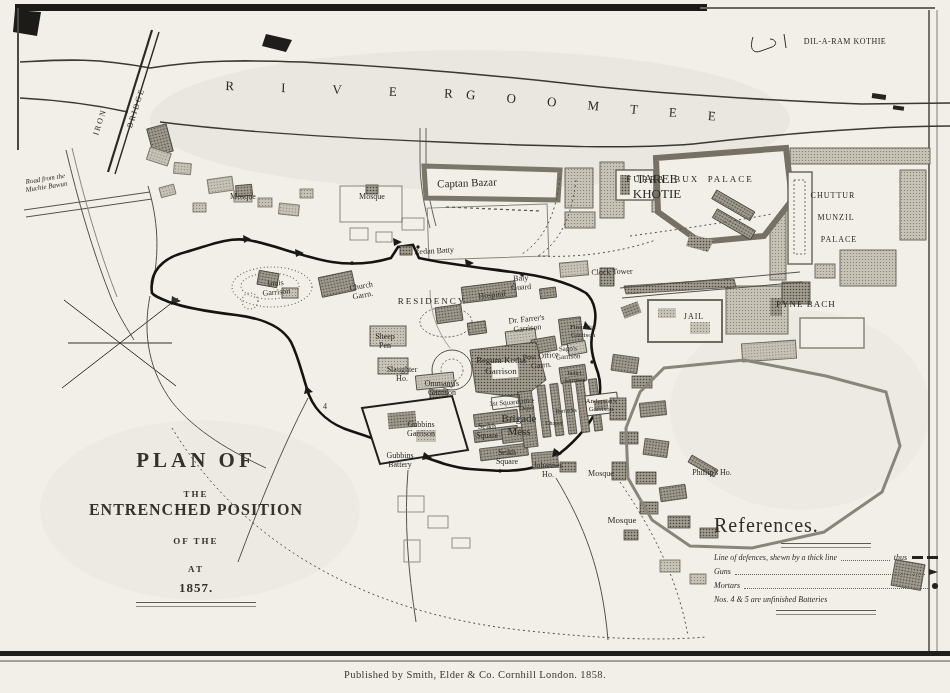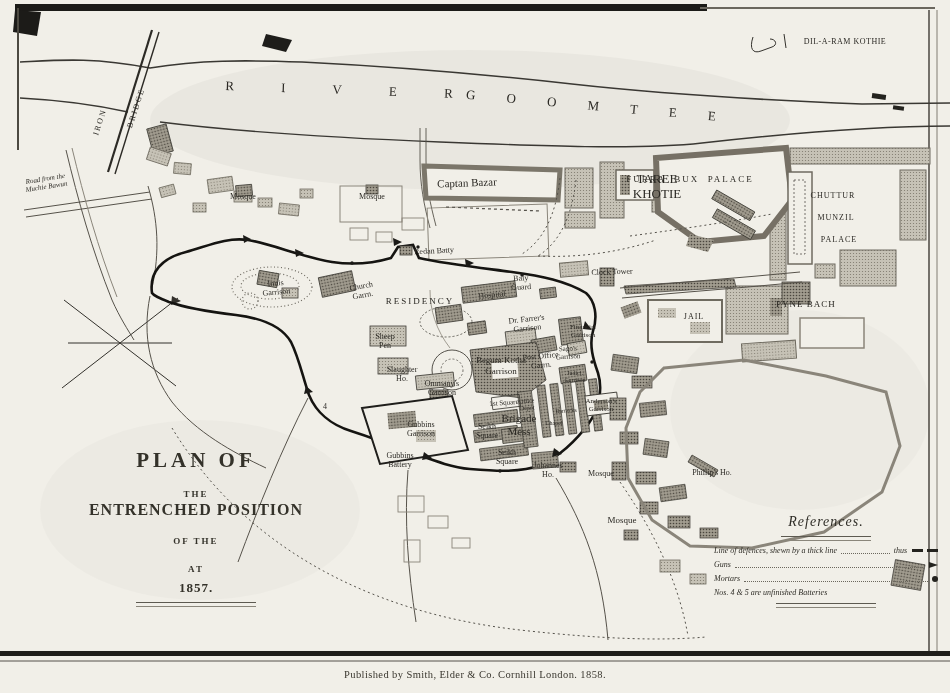--- a/index.html
+++ b/index.html
@@ -12,21 +12,21 @@
   
   #title-block{position:absolute;left:86px;top:450px;width:220px;text-align:center;color:#34322a;}
   #title-block .t-lg{font-size:21px;font-weight:bold;letter-spacing:4px;line-height:1.0;}
   #title-block .t-md{font-size:16px;font-weight:bold;letter-spacing:1px;line-height:1.0;margin-top:3px;}
   #title-block .t-sm{font-size:9px;font-weight:bold;letter-spacing:2px;line-height:1.0;margin-top:19px;}
   #title-block .t-lucknow{font-size:20px;font-weight:bold;letter-spacing:3px;margin-top:5px;}
   #title-block .t-year{font-size:13px;font-weight:bold;letter-spacing:1px;margin-top:6px;}
   .flourish{height:3px;margin:6px auto 0;border-top:1px solid #5d5a51;border-bottom:1px solid #8a867b;}
   
   #references{position:absolute;left:714px;top:514px;width:224px;color:#2f2d27;}
-  #references .ref-heading{text-align:center;font-style:italic;font-size:14px;letter-spacing:1px;}
+  #references .ref-heading{text-align:left;font-size:20px;letter-spacing:1px;}
   .ref-row{display:flex;align-items:center;font-size:8px;font-style:italic;margin-top:5px;}
   .ref-leader{flex:1;border-bottom:1px dotted #6b675d;height:5px;margin:0 4px;}
   .ref-thus{font-size:8px;font-style:italic;margin-right:5px;}
   .sym-thus{display:inline-flex;gap:4px;align-items:center;}
   .sym-thus i{display:block;width:11px;height:3px;background:#24231e;}
   .sym-gun{width:0;height:0;border-left:9px solid #24231e;border-top:3.5px solid transparent;border-bottom:3.5px solid transparent;}
   .sym-mortar{width:6px;height:6px;border-radius:50%;background:#24231e;}
   
   #publisher{position:absolute;left:0;top:669px;width:100%;text-align:center;font-size:10.5px;
              letter-spacing:.4px;color:#39362e;}
@@ -297,21 +297,21 @@
       <div class="map-label" style="left: 836px; top: 218px; font-size: 8px; transform: translate(-50%, -50%) rotate(0deg); letter-spacing: 1px;">MUNZIL</div>
       <div class="map-label" style="left: 839px; top: 240px; font-size: 8px; transform: translate(-50%, -50%) rotate(0deg); letter-spacing: 1px;">PALACE</div>
       <div class="map-label" style="left: 434px; top: 251px; font-size: 8px; transform: translate(-50%, -50%) rotate(-3deg);">Redan Batty</div>
       <div class="map-label" style="left: 612px; top: 272px; font-size: 8px; transform: translate(-50%, -50%) rotate(-2deg);">Clock Tower</div>
       <div class="map-label" style="left: 806px; top: 304px; font-size: 9px; transform: translate(-50%, -50%) rotate(0deg); letter-spacing: 1px;">PYNE BACH</div>
       <div class="map-label" style="left: 694px; top: 317px; font-size: 8px; transform: translate(-50%, -50%) rotate(0deg); letter-spacing: 1px;">JAIL</div>
       <div class="map-label" style="left: 276px; top: 288px; font-size: 8px; transform: translate(-50%, -50%) rotate(-5deg);">Innis
 Garrison</div>
       <div class="map-label" style="left: 362px; top: 291px; font-size: 8px; transform: translate(-50%, -50%) rotate(-10deg);">Church
 Garrn.</div>
-      <div class="map-label" style="left: 420px; top: 301px; font-size: 9px; transform: translate(-50%, -50%) rotate(0deg); letter-spacing: 2px;">RESIDENCY</div>
+      <div class="map-label" style="left: 432px; top: 301px; font-size: 9px; transform: translate(-50%, -50%) rotate(0deg); letter-spacing: 2px;">RESIDENCY</div>
       <div class="map-label" style="left: 492px; top: 295px; font-size: 8px; transform: translate(-50%, -50%) rotate(-6deg);">Hospital</div>
       <div class="map-label" style="left: 521px; top: 283px; font-size: 8px; transform: translate(-50%, -50%) rotate(-3deg);">Baly
 Guard</div>
       <div class="map-label" style="left: 527px; top: 324px; font-size: 8px; transform: translate(-50%, -50%) rotate(-6deg);">Dr. Farrer's
 Garrison</div>
       <div class="map-label" style="left: 583px; top: 331px; font-size: 7px; transform: translate(-50%, -50%) rotate(0deg);">Financial
 Garrison</div>
       <div class="map-label" style="left: 385px; top: 341px; font-size: 8px; transform: translate(-50%, -50%) rotate(0deg);">Sheep
 Pen</div>
       <div class="map-label" style="left: 402px; top: 374px; font-size: 8px; transform: translate(-50%, -50%) rotate(0deg);">Slaughter

